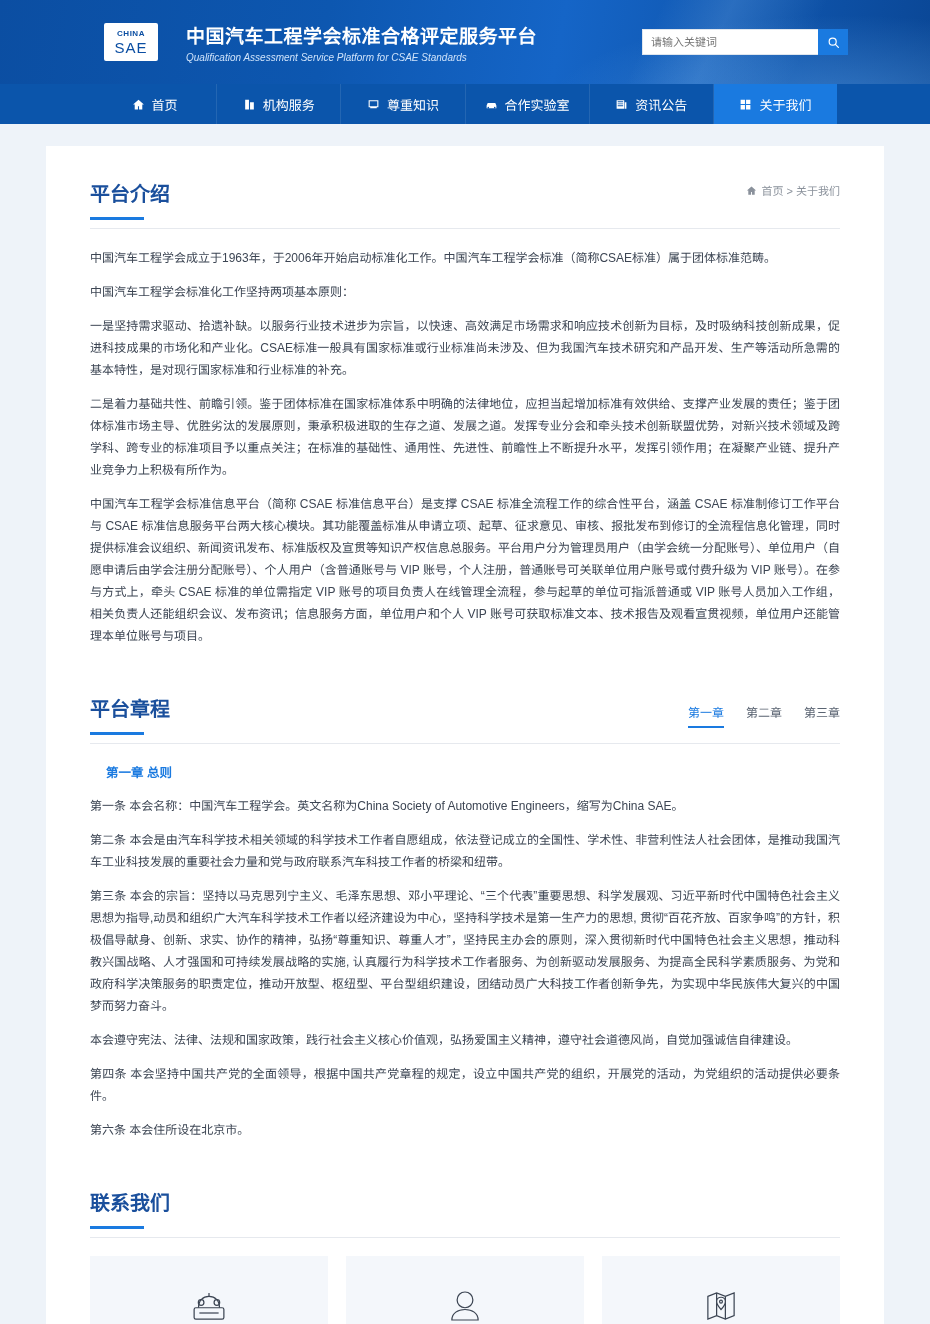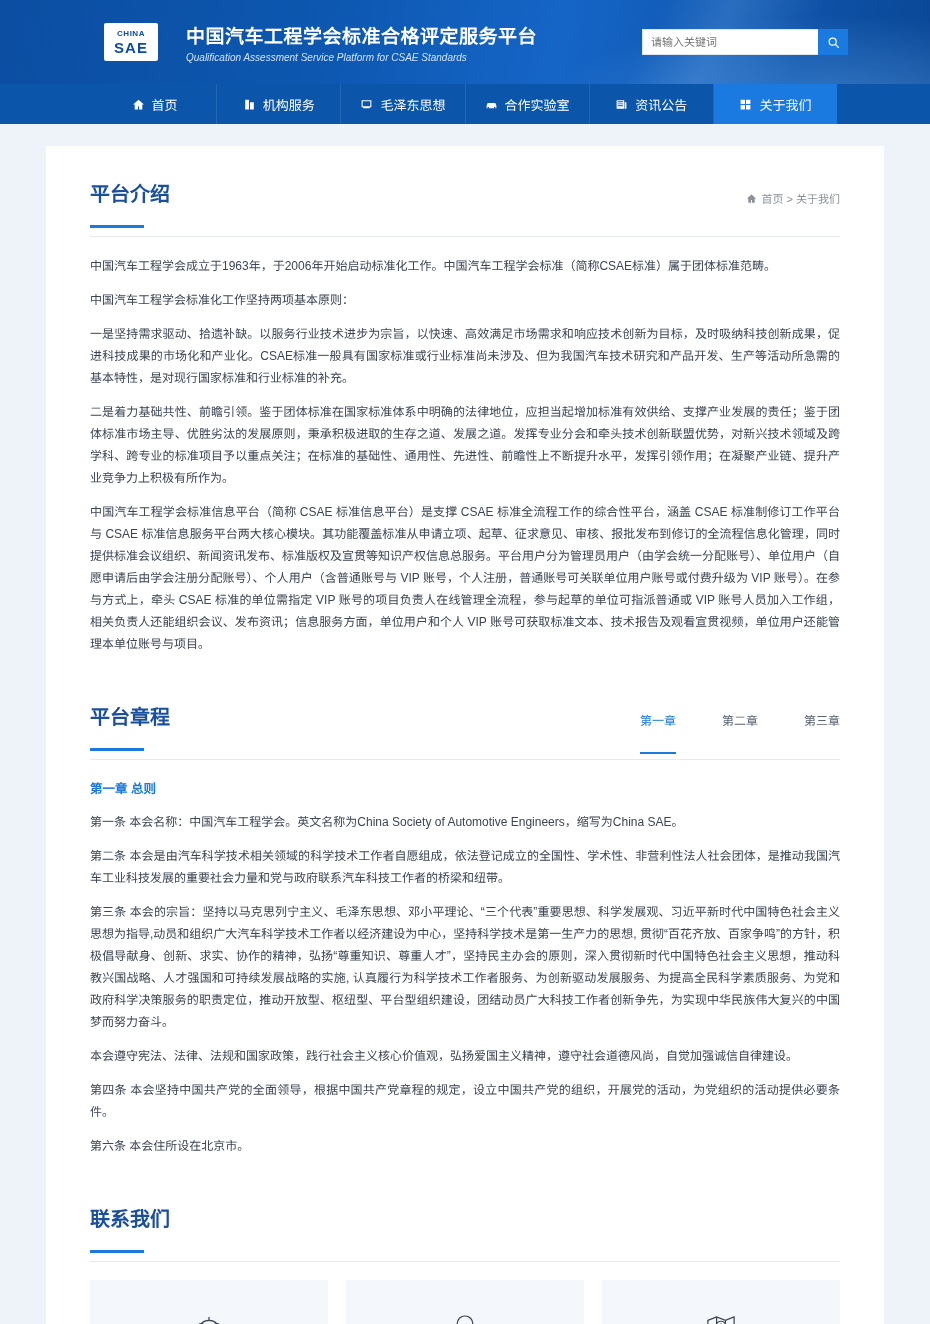--- a/index.html
+++ b/index.html
@@ -32,21 +32,21 @@
   .header-inner {
     width: 744px; margin: 0 auto; height: 84px;
     display: flex; align-items: center; position: relative; z-index: 2;
   }
   .logo-badge{
     width: 54px; height: 38px; background:#fff; border-radius:2px;
     display:flex; flex-direction:column; align-items:center; justify-content:center;
     color:#0b4ea2; line-height:1;
   }
   .logo-badge .l1{ font-size:8px; letter-spacing:.5px; font-weight:bold;}
-  .logo-badge .l2{ font-size:15px; font-weight:bold; letter-spacing:1px; margin-top:2px;}
+  .logo-badge .l2{ font-size:15px; font-weight:normal; letter-spacing:1px; margin-top:2px;}
   .brand { margin-left: 28px; color:#fff; }
   .brand .cn { font-size: 19px; font-weight: bold; letter-spacing: .5px; }
   .brand .en { font-size: 10px; font-style: italic; color:#cfe3fb; margin-top:4px; }
   .search-wrap { margin-left:auto; display:flex; align-items:center; }
   .search-input {
     width: 176px; height: 26px; border: 1px solid #dfe6ee; border-right:0;
     background:#fff; padding: 0 8px; font-size: 11px; color:#999; outline:none;
     font-family:"Liberation Sans", sans-serif;
   }
   .search-btn {
@@ -72,36 +72,36 @@
   .nav-item.active { background:#1a7ae0; }
   .nav-item svg{ width:13px; height:13px; fill:#fff; }
 
   
   .content-area { padding: 22px 0 30px; }
   .card {
     width: 838px; margin: 0 auto; background:#fff; padding: 32px 44px 40px;
   }
   .sec-head { position:relative; }
   .sec-title {
-    font-size: 20px; color:#1a4f9c; font-weight:bold; padding-bottom: 18px; display:inline-block;
+    font-size: 20px; color:#1a4f9c; font-weight:bold; padding-bottom: 10px; display:inline-block;
   }
   .sec-underline { height:3px; width:54px; background:#1a7ae0; margin-bottom: 8px;}
   .hr { height:1px; background:#e6e9ee; margin: 0 0 18px; }
   .crumb {
-    position:absolute; right:0; top:12px; font-size:11px; color:#8a919b;
+    position:absolute; right:0; top:4px; font-size:11px; color:#8a919b;
   }
   .crumb svg{ width:11px; height:11px; fill:#8a919b; vertical-align:-1px; margin-right:4px;}
   p.para {
     font-size: 12px; line-height: 22px; color:#3c4553; margin: 0 0 12px; text-align: justify;
   }
   
   .chap-tabs { position:absolute; right:0; top:10px; display:flex; gap:22px; }
-  .chap-tab { font-size:12px; color:#5a6472; cursor:pointer; padding-bottom:24px;margin-left:24px; }
+  .chap-tab { font-size:12px; color:#5a6472; cursor:pointer; padding-bottom:6px; }
   .chap-tab.active { color:#1a7ae0; border-bottom:2px solid #1a7ae0; }
-  .chap-label { color:#1a7ae0; font-size:12.5px; font-weight:bold; margin: 4px 0 14px; }
+  .chap-label { color:#1a7ae0; font-size:12.5px; font-weight:bold; margin: 4px 16px 14px; }
 
   .section-gap { height: 34px; }
 
   
   .contact-grid { display:flex; gap:18px; margin-top: 18px; }
   .contact-card {
     flex:1; background:#f4f7fb; padding: 26px 10px 24px; text-align:center;
   }
   .contact-ico { height:48px; display:flex; align-items:center; justify-content:center; }
   .contact-ico svg { width:42px; height:42px; fill:none; stroke:#3b4452; stroke-width:1.4; }
@@ -144,21 +144,21 @@
       <div class="nav-item">
         <svg viewBox="0 0 24 24">
             <path d="M4 3h7v18H4zM13 8h7v13h-7zM6 5h3v2H6zM6 9h3v2H6zM6 13h3v2H6zM15 10h3v2h-3zM15 14h3v2h-3z"></path>
           </svg>
         <span>机构服务</span>
       </div>
       <div class="nav-item">
         <svg viewBox="0 0 24 24">
             <path d="M3 4h18v13H3zM5 6v9h14V6zm1 11h12v2H6z"></path>
           </svg>
-        <span>毛泽东思想</span>
+        <span>尊重知识</span>
       </div>
       <div class="nav-item">
         <svg viewBox="0 0 24 24">
             <path d="M3 14l2-5h14l2 5v5H3zM6 16a1.5 1.5 0 1 0 0 3 1.5 1.5 0 0 0 0-3zm12 0a1.5 1.5 0 1 0 0 3 1.5 1.5 0 0 0 0-3z"></path>
           </svg>
         <span>合作实验室</span>
       </div>
       <div class="nav-item">
         <svg viewBox="0 0 24 24">
             <path d="M3 4h14v16H3zM5 6v2h10V6zm0 4v1.5h10V10zm0 3.5V15h10v-1.5zM18 8h3v12h-3z"></path>

